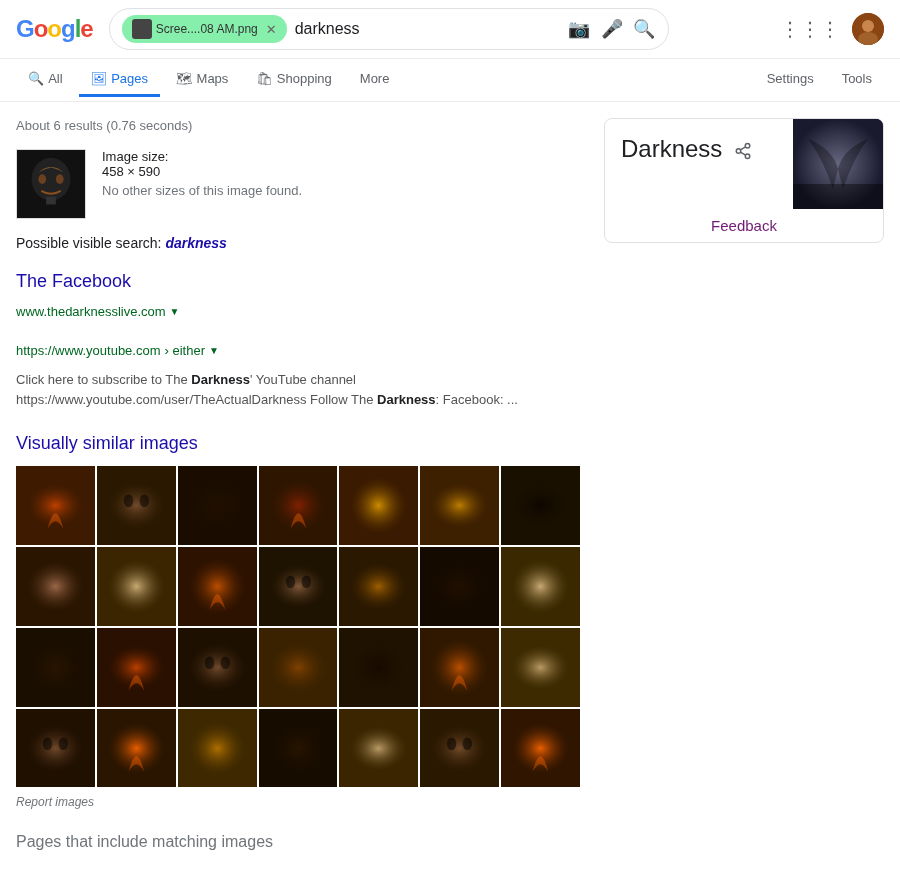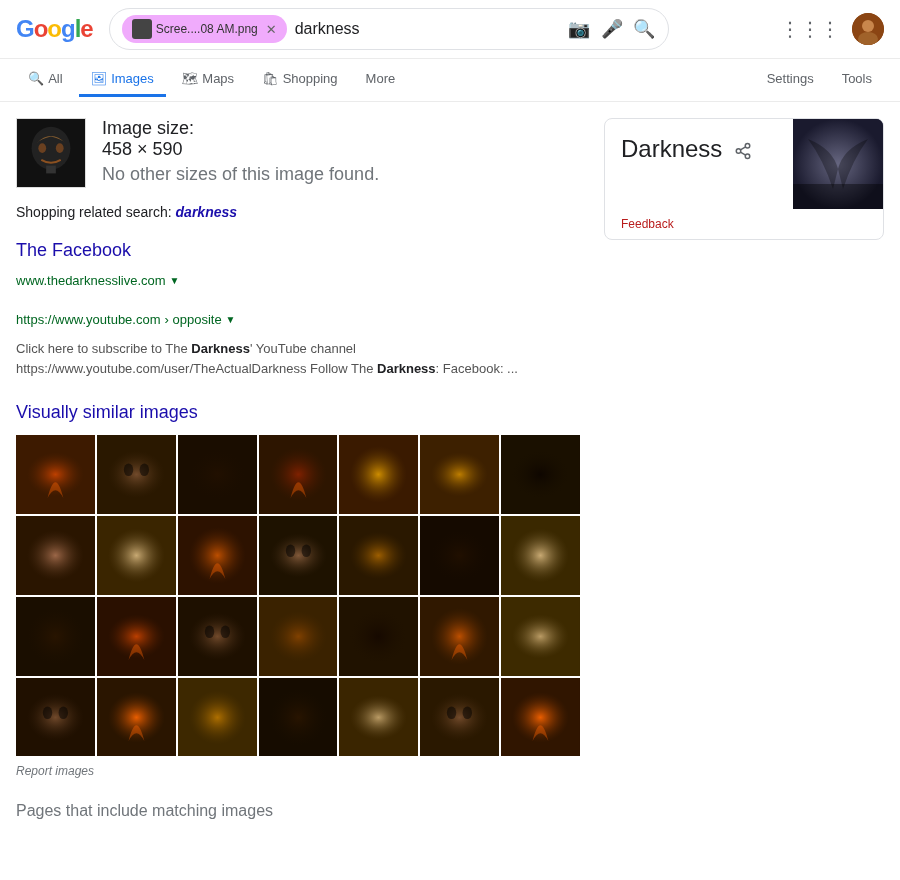--- a/index.html
+++ b/index.html
@@ -9,21 +9,21 @@
     .header { display: flex; align-items: center; padding: 8px 16px; border-bottom: 1px solid #ebebeb; gap: 16px; }
     .google-logo { font-size: 24px; font-weight: bold; letter-spacing: -1px; }
     .google-logo span:nth-child(1) { color: #4285f4; }
     .google-logo span:nth-child(2) { color: #ea4335; }
     .google-logo span:nth-child(3) { color: #fbbc05; }
     .google-logo span:nth-child(4) { color: #4285f4; }
     .google-logo span:nth-child(5) { color: #34a853; }
     .google-logo span:nth-child(6) { color: #ea4335; }
 
     .search-bar { display: flex; align-items: center; border: 1px solid #dfe1e5; border-radius: 24px; padding: 6px 12px; gap: 8px; flex: 1; max-width: 560px; }
-    .search-tab { display: flex; align-items: center; gap: 4px; background: #f0abfc; border-radius: 16px; padding: 4px 10px; font-size: 13px; }
+    .search-tab { display: flex; align-items: center; gap: 4px; background: #86efac; border-radius: 16px; padding: 4px 10px; font-size: 13px; }
     .search-tab-img { width: 20px; height: 20px; background: #444; border-radius: 3px; }
     .search-tab-text { font-size: 12px; color: #333; }
     .search-tab-close { color: #666; cursor: pointer; margin-left: 4px; }
     .search-input { border: none; outline: none; font-size: 16px; flex: 1; color: #202124; }
     .search-icons { display: flex; gap: 10px; align-items: center; }
     .search-icon-btn { cursor: pointer; color: #4285f4; font-size: 18px; }
 
     .header-right { display: flex; align-items: center; gap: 12px; margin-left: auto; }
     .grid-icon { font-size: 20px; color: #5f6368; cursor: pointer; }
     .avatar { width: 32px; height: 32px; border-radius: 50%; background: #8b4513; display: flex; align-items: center; justify-content: center; color: white; font-size: 14px; overflow: hidden; }
@@ -37,21 +37,21 @@
     .main { display: flex; padding: 16px; gap: 24px; }
     .left-col { flex: 1; max-width: 580px; }
     .right-col { width: 280px; }
 
     
     .results-stats { font-size: 13px; color: #70757a; margin-bottom: 16px; }
 
     
     .image-preview { display: flex; gap: 16px; margin-bottom: 16px; align-items: flex-start; }
     .preview-thumb { width: 70px; height: 70px; background: #222; border: 1px solid #ddd; display: flex; align-items: center; justify-content: center; overflow: hidden; }
-    .preview-info { font-size: 18px; color: #202124; }
+    .preview-info { font-size: 13px; color: #202124; }
     .preview-info .no-sizes { color: #70757a; margin-top: 4px; text-align: right; }
 
     
     .related-search { font-size: 14px; margin-bottom: 20px; }
     .related-search a { color: #1a0dab; text-decoration: none; }
     .related-search strong { font-style: italic; color: #1a0dab; }
 
     
     .result { margin-bottom: 24px; }
     .result-title { font-size: 18px; color: #1a0dab; text-decoration: none; cursor: pointer; }
@@ -71,21 +71,21 @@
 
     
     .knowledge-panel { background: #fff; border: 1px solid #dfe1e5; border-radius: 8px; overflow: hidden; }
     .kp-header { display: flex; gap: 0; }
     .kp-title-area { padding: 16px; flex: 1; }
     .kp-title { font-size: 24px; font-weight: 300; color: #202124; margin-bottom: 8px; }
     .kp-share { font-size: 18px; color: #5f6368; cursor: pointer; }
     .kp-image { width: 90px; height: 90px; background: linear-gradient(135deg, #1a1a2e 0%, #4a4a6a 50%, #2a2a4a 100%); }
     .kp-description { font-size: 13px; color: #202124; line-height: 1.6; padding: 12px 16px; }
     .kp-description a { color: #1a0dab; text-decoration: none; }
-    .kp-feedback { text-align: left; padding: 8px 16px; font-size: 12px; color: #b91c1c; cursor: pointer; }
+    .kp-feedback { text-align: center; padding: 8px 16px; font-size: 15px; color: #701a75; cursor: pointer; }
 
     .dropdown-arrow { color: #006621; font-size: 10px; }
   </style>
 </head>
 <body>
 
 <div class="header">
   <div class="google-logo">
     <span>G</span><span>o</span><span>o</span><span>g</span><span>l</span><span>e</span>
   </div>
@@ -116,21 +116,21 @@
   </div>
 </div>
 
 <div class="nav-bar">
   <div class="nav-item">
     <span>🔍</span>
     <span>All</span>
   </div>
   <div class="nav-item active">
     <span>🖼</span>
-    <span>Images</span>
+    <span>Pages</span>
   </div>
   <div class="nav-item">
     <span>🗺</span>
     <span>Maps</span>
   </div>
   <div class="nav-item">
     <span>🛍</span>
     <span>Shopping</span>
   </div>
   <div class="nav-item">
@@ -142,20 +142,21 @@
   </div>
   <div class="nav-item">
     <span>Tools</span>
   </div>
 </div>
 
 <div class="main">
 
   <div class="left-col">
 
+    <div class="results-stats">About 6 results (0.76 seconds)</div>
 
     <div class="image-preview">
       <div class="preview-thumb">
         <svg width="70" height="70" viewBox="0 0 70 70">
           <rect width="70" height="70" fill="#111"></rect>
           <ellipse cx="35" cy="30" rx="20" ry="22" fill="#222"></ellipse>
           <path d="M20 25 Q35 10 50 25 Q45 20 35 18 Q25 20 20 25Z" fill="#8b6030"></path>
           <ellipse cx="26" cy="30" rx="4" ry="5" fill="#6a4020"></ellipse>
           <ellipse cx="44" cy="30" rx="4" ry="5" fill="#6a4020"></ellipse>
           <path d="M25 42 Q35 48 45 42" stroke="#8b5020" stroke-width="2" fill="none"></path>
@@ -165,36 +166,36 @@
       <div class="preview-info">
         <div>
           <span>Image size:</span><br>
           <span>458 × 590</span>
         </div>
         <div class="no-sizes">No other sizes of this image found.</div>
       </div>
     </div>
 
     <div class="related-search">
-      <span>Shopping related search:</span>
+      <span>Possible visible search:</span>
       <strong><a href="#">darkness</a></strong>
     </div>
 
     <div class="result">
       <a class="result-title" href="#">The Facebook</a>
       <div class="result-url">
         <span>www.thedarknesslive.com</span>
         <span class="dropdown-arrow">▼</span>
       </div>
     </div>
 
     <div class="result">
       <div class="result-url">
         <span>https://www.youtube.com</span>
-        <span> › opposite</span>
+        <span> › either</span>
         <span class="dropdown-arrow">▼</span>
       </div>
       <div class="result-snippet">
         Click here to subscribe to The <strong>Darkness</strong>' YouTube channel https://www.youtube.com/user/TheActualDarkness Follow The <strong>Darkness</strong>: Facebook: ...
       </div>
     </div>
 
     <div>
       <div class="similar-title">Visually similar images</div>
       <div class="images-grid" id="images-grid">

